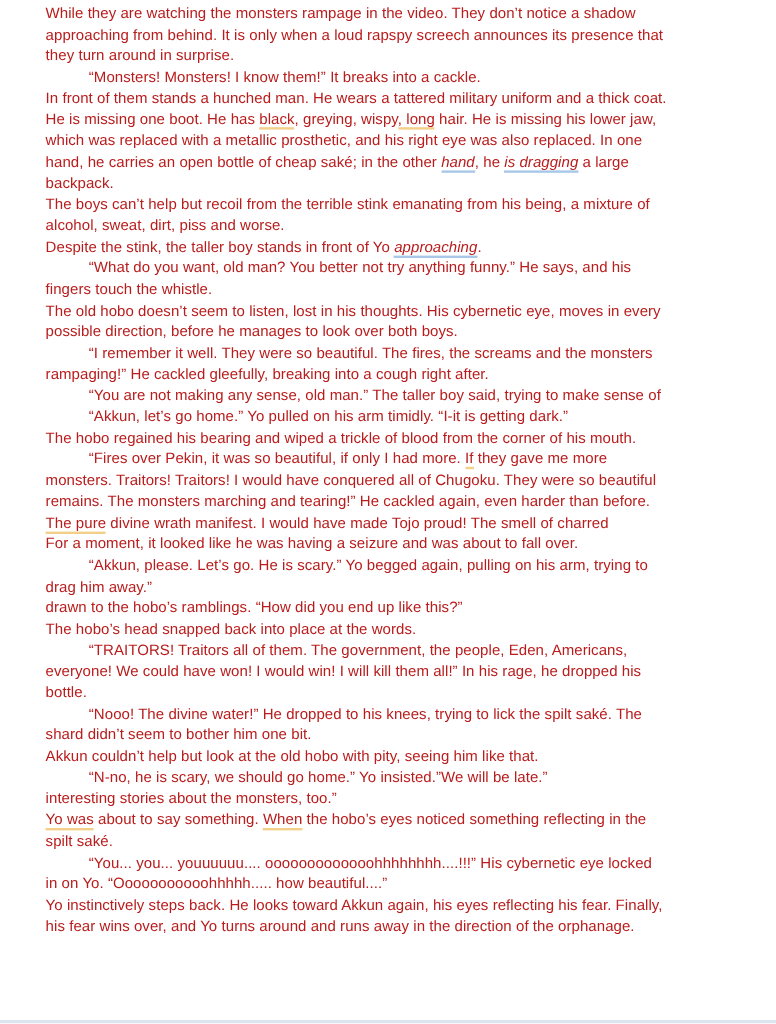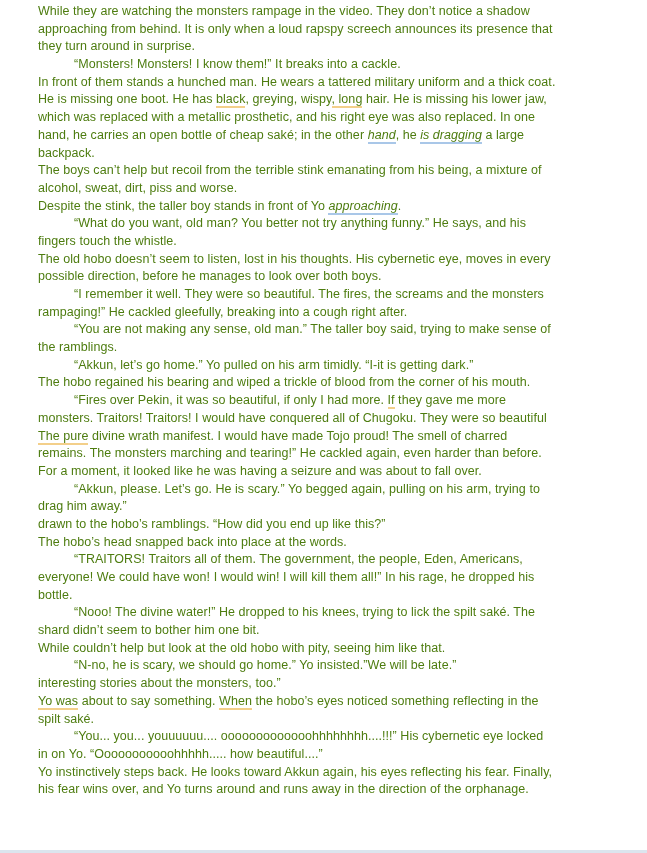--- a/index.html
+++ b/index.html
@@ -43,59 +43,58 @@
     left: 0;
     bottom: 0;
     width: 647px;
     height: 3px;
     background: var(--bar, #dce5ee);
   }
 </style>
 </head>
 <body style="background: rgb(255, 255, 255);">
 
-<div class="doc" style="color: #4d7c0f;">
+<div class="doc" style="color: #b91c1c;">
   <div id="doc-text">
       <div class="line"><span class="seg">While they are watching the monsters rampage in the video. They don’t notice a shadow</span></div>
       <div class="line"><span class="seg">approaching from behind. It is only when a loud rapspy screech announces its presence that</span></div>
       <div class="line"><span class="seg">they turn around in surprise.</span></div>
       <div class="line indent"><span class="seg">“Monsters! Monsters! I know them!” It breaks into a cackle.</span></div>
       <div class="line"><span class="seg">In front of them stands a hunched man. He wears a tattered military uniform and a thick coat.</span></div>
       <div class="line"><span class="seg">He is missing one boot. He has </span><span class="seg u-yellow">black</span><span class="seg">, greying, wispy</span><span class="seg u-yellow">, long</span><span class="seg"> hair. He is missing his lower jaw,</span></div>
       <div class="line"><span class="seg">which was replaced with a metallic prosthetic, and his right eye was also replaced. In one</span></div>
       <div class="line"><span class="seg">hand, he carries an open bottle of cheap saké; in the other </span><span class="seg u-blue">hand</span><span class="seg">, he </span><span class="seg u-blue">is dragging</span><span class="seg"> a large</span></div>
       <div class="line"><span class="seg">backpack.</span></div>
       <div class="line"><span class="seg">The boys can’t help but recoil from the terrible stink emanating from his being, a mixture of</span></div>
       <div class="line"><span class="seg">alcohol, sweat, dirt, piss and worse.</span></div>
       <div class="line"><span class="seg">Despite the stink, the taller boy stands in front of Yo </span><span class="seg u-blue">approaching</span><span class="seg">.</span></div>
       <div class="line indent"><span class="seg">“What do you want, old man? You better not try anything funny.” He says, and his</span></div>
       <div class="line"><span class="seg">fingers touch the whistle.</span></div>
       <div class="line"><span class="seg">The old hobo doesn’t seem to listen, lost in his thoughts. His cybernetic eye, moves in every</span></div>
       <div class="line"><span class="seg">possible direction, before he manages to look over both boys.</span></div>
       <div class="line indent"><span class="seg">“I remember it well. They were so beautiful. The fires, the screams and the monsters</span></div>
       <div class="line"><span class="seg">rampaging!” He cackled gleefully, breaking into a cough right after.</span></div>
       <div class="line indent"><span class="seg">“You are not making any sense, old man.” The taller boy said, trying to make sense of</span></div>
-      <div class="line"><span class="seg">the ramblings.</span></div>
       <div class="line indent"><span class="seg">“Akkun, let’s go home.” Yo pulled on his arm timidly. “I-it is getting dark.”</span></div>
       <div class="line"><span class="seg">The hobo regained his bearing and wiped a trickle of blood from the corner of his mouth.</span></div>
       <div class="line indent"><span class="seg">“Fires over Pekin, it was so beautiful, if only I had more. </span><span class="seg u-yellow">If</span><span class="seg"> they gave me more</span></div>
       <div class="line"><span class="seg">monsters. Traitors! Traitors! I would have conquered all of Chugoku. They were so beautiful</span></div>
+      <div class="line"><span class="seg">remains. The monsters marching and tearing!” He cackled again, even harder than before.</span></div>
       <div class="line"><span class="seg u-yellow">The pure</span><span class="seg"> divine wrath manifest. I would have made Tojo proud! The smell of charred</span></div>
-      <div class="line"><span class="seg">remains. The monsters marching and tearing!” He cackled again, even harder than before.</span></div>
       <div class="line"><span class="seg">For a moment, it looked like he was having a seizure and was about to fall over.</span></div>
       <div class="line indent"><span class="seg">“Akkun, please. Let’s go. He is scary.” Yo begged again, pulling on his arm, trying to</span></div>
       <div class="line"><span class="seg">drag him away.”</span></div>
       <div class="line"><span class="seg">drawn to the hobo’s ramblings. “How did you end up like this?”</span></div>
       <div class="line"><span class="seg">The hobo’s head snapped back into place at the words.</span></div>
       <div class="line indent"><span class="seg">“TRAITORS! Traitors all of them. The government, the people, Eden, Americans,</span></div>
       <div class="line"><span class="seg">everyone! We could have won! I would win! I will kill them all!” In his rage, he dropped his</span></div>
       <div class="line"><span class="seg">bottle.</span></div>
       <div class="line indent"><span class="seg">“Nooo! The divine water!” He dropped to his knees, trying to lick the spilt saké. The</span></div>
       <div class="line"><span class="seg">shard didn’t seem to bother him one bit.</span></div>
-      <div class="line"><span class="seg">While couldn’t help but look at the old hobo with pity, seeing him like that.</span></div>
+      <div class="line"><span class="seg">Akkun couldn’t help but look at the old hobo with pity, seeing him like that.</span></div>
       <div class="line indent"><span class="seg">“N-no, he is scary, we should go home.” Yo insisted.”We will be late.”</span></div>
       <div class="line"><span class="seg">interesting stories about the monsters, too.”</span></div>
       <div class="line"><span class="seg u-yellow">Yo was</span><span class="seg"> about to say something. </span><span class="seg u-yellow">When</span><span class="seg"> the hobo’s eyes noticed something reflecting in the</span></div>
       <div class="line"><span class="seg">spilt saké.</span></div>
       <div class="line indent"><span class="seg">“You... you... youuuuuu.... ooooooooooooohhhhhhhh....!!!” His cybernetic eye locked</span></div>
       <div class="line"><span class="seg">in on Yo. “Ooooooooooohhhhh..... how beautiful....”</span></div>
       <div class="line"><span class="seg">Yo instinctively steps back. He looks toward Akkun again, his eyes reflecting his fear. Finally,</span></div>
       <div class="line"><span class="seg">his fear wins over, and Yo turns around and runs away in the direction of the orphanage.</span></div>
     </div>
 </div>

